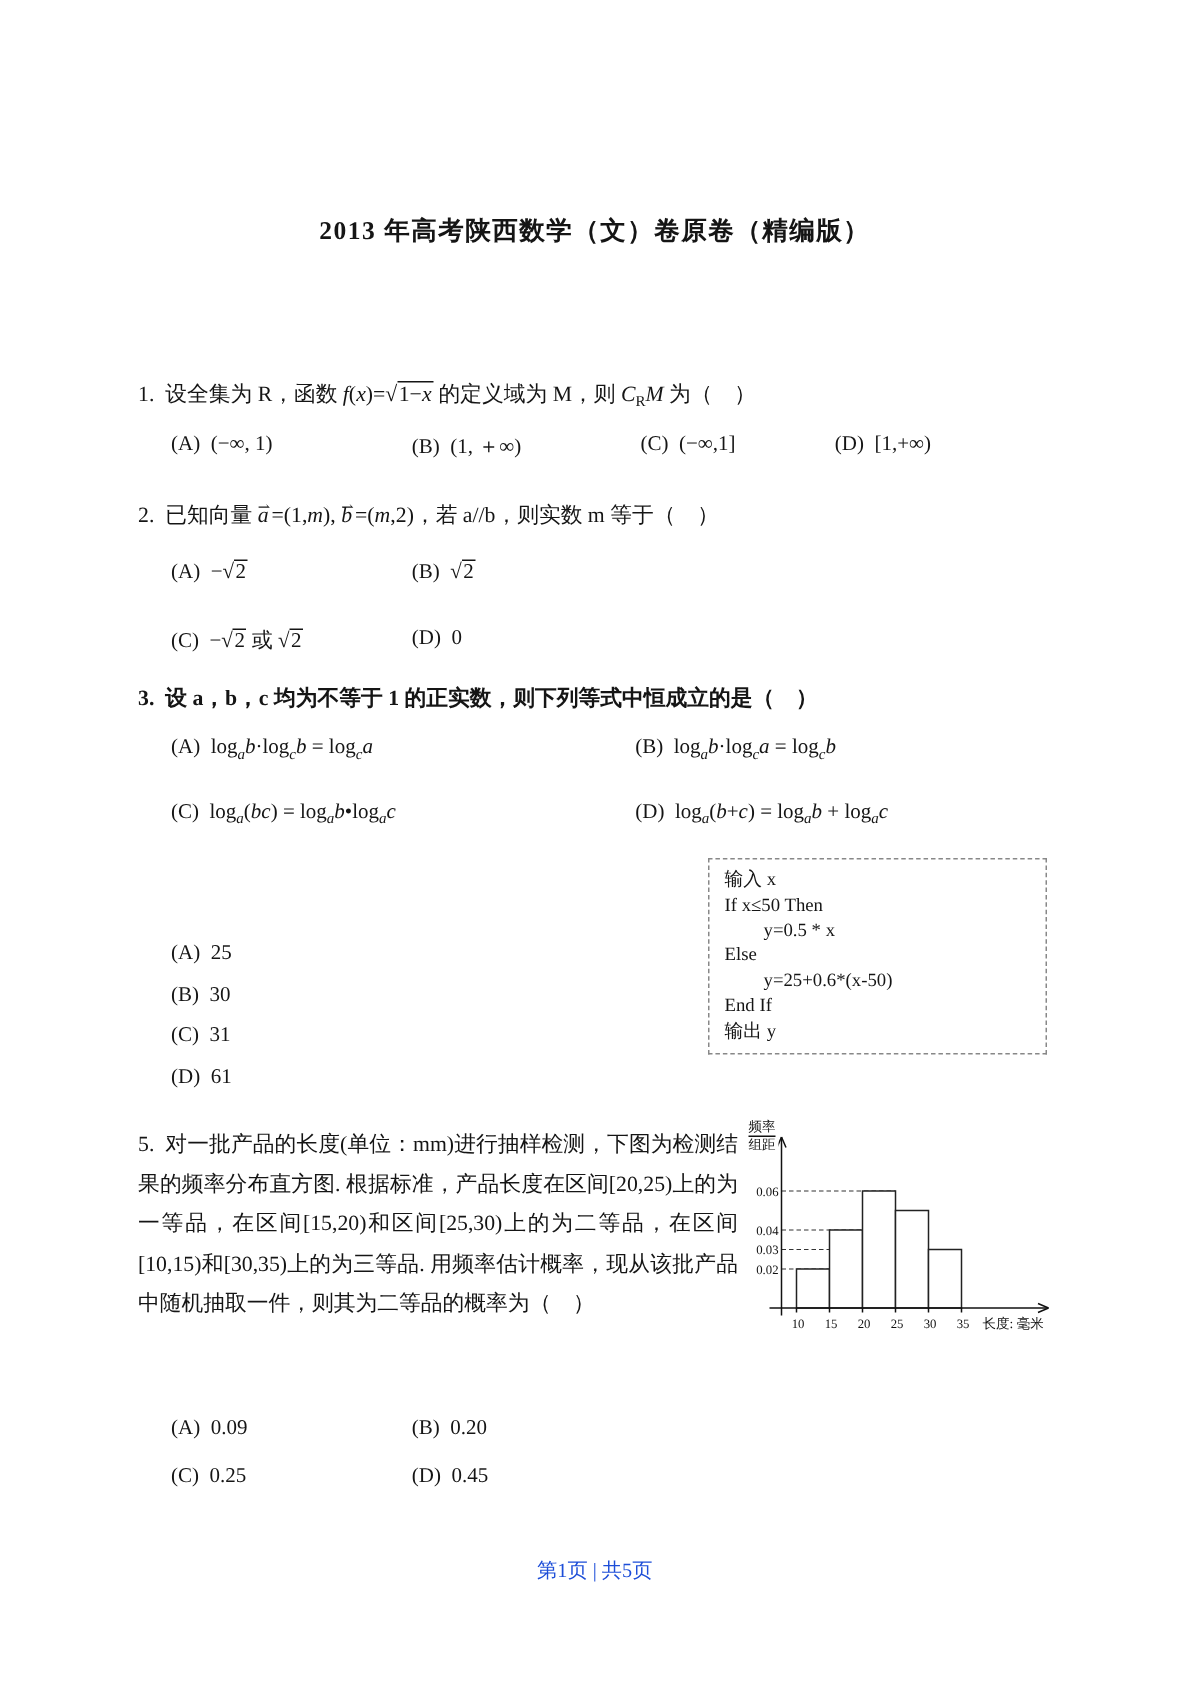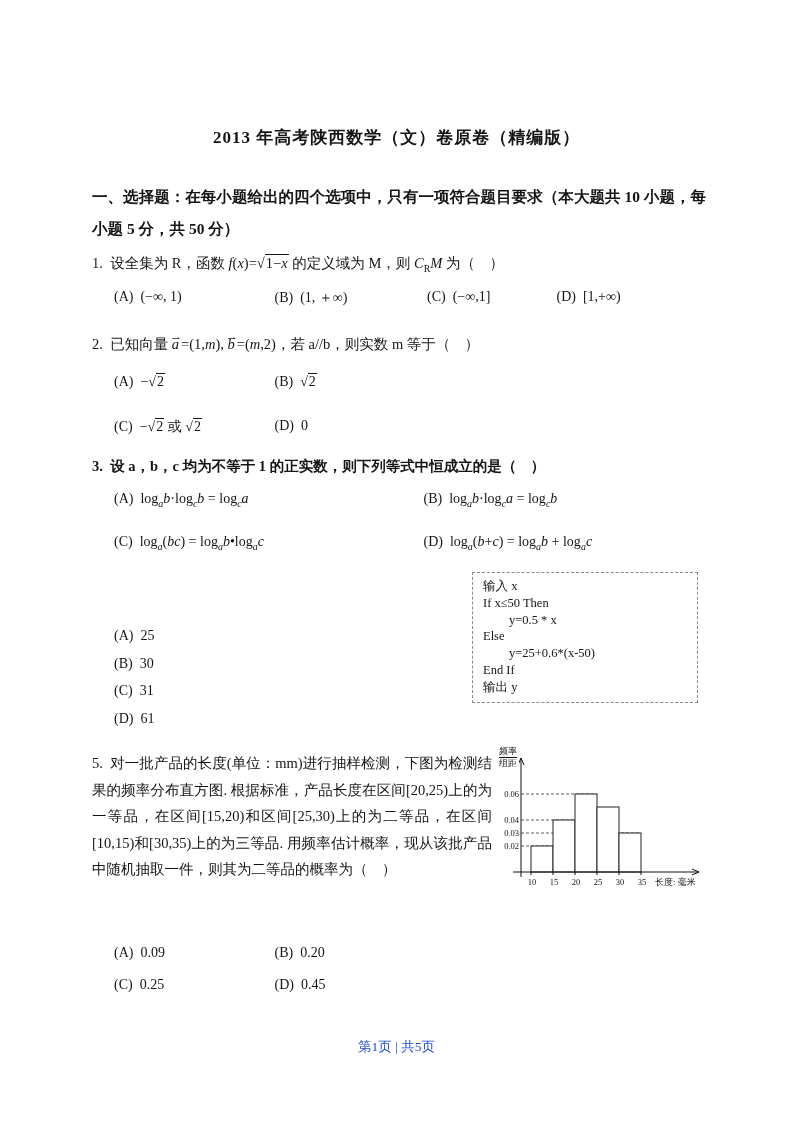--- a/index.html
+++ b/index.html
@@ -6,21 +6,21 @@
   .page{
     position:relative;
     width:793px;height:1122px;
     margin:0 auto;
     background:#fff;
     color:#151515;
     font-family:"Liberation Serif","DejaVu Serif",serif;
     overflow:hidden;
   }
   .title{
-    position:absolute;top:126px;left:0;right:0;
+    position:absolute;top:142px;left:0;right:0;
     text-align:center;font-size:17px;font-weight:bold;letter-spacing:1px;
   }
   .section{
     position:absolute;top:181px;left:92px;width:614px;
     font-size:15.5px;font-weight:bold;line-height:32px;text-align:justify;
   }
   .stem{position:absolute;left:92px;font-size:14.5px;line-height:27px;}
   .optrow{position:absolute;left:114px;font-size:14px;white-space:nowrap;}
   .opt{display:inline-block;vertical-align:top;}
   .w157{width:157px;}.w149{width:149px;}.w126{width:126px;}.w306{width:306px;}
@@ -61,21 +61,20 @@
   .wm-bar1{position:absolute;left:52px;top:14px;width:96px;height:9px;background:#555;border-radius:4px;}
   .wm-bar2{position:absolute;left:52px;top:32px;width:70px;height:7px;background:#555;border-radius:4px;}
 </style>
 </head>
 <body>
 
 <div class="page">
 
   <div class="title">2013 年高考陕西数学（文）卷原卷（精编版）</div>
 
-  <div class="section">一、选择题：在每小题给出的四个选项中，只有一项符合题目要求（本大题共 10 小题，每小题 5 分，共 50 分）</div>
 
   <div class="stem" style="top:250px;">1.&nbsp;&nbsp;设全集为 R，函数 <i>f</i>(<i>x</i>)=√<span class="rt">1−<i>x</i></span> 的定义域为 M，则 <i>C</i><sub>R</sub><i>M</i> 为（&nbsp;&nbsp;&nbsp;&nbsp;）</div>
   <div class="optrow" style="top:289px;">
     <span class="opt w157">(A)&nbsp;&nbsp;(−∞, 1)</span>
     <span class="opt w149">(B)&nbsp;&nbsp;(1, ＋∞)</span>
     <span class="opt w126">(C)&nbsp;&nbsp;(−∞,1]</span>
     <span class="opt">(D)&nbsp;&nbsp;[1,+∞)</span>
   </div>
 
   <div class="stem" style="top:331px;">2.&nbsp;&nbsp;已知向量 <span class="vec">a</span>=(1,<i>m</i>), <span class="vec">b</span>=(<i>m</i>,2)，若 a//b，则实数 m 等于（&nbsp;&nbsp;&nbsp;&nbsp;）</div>

